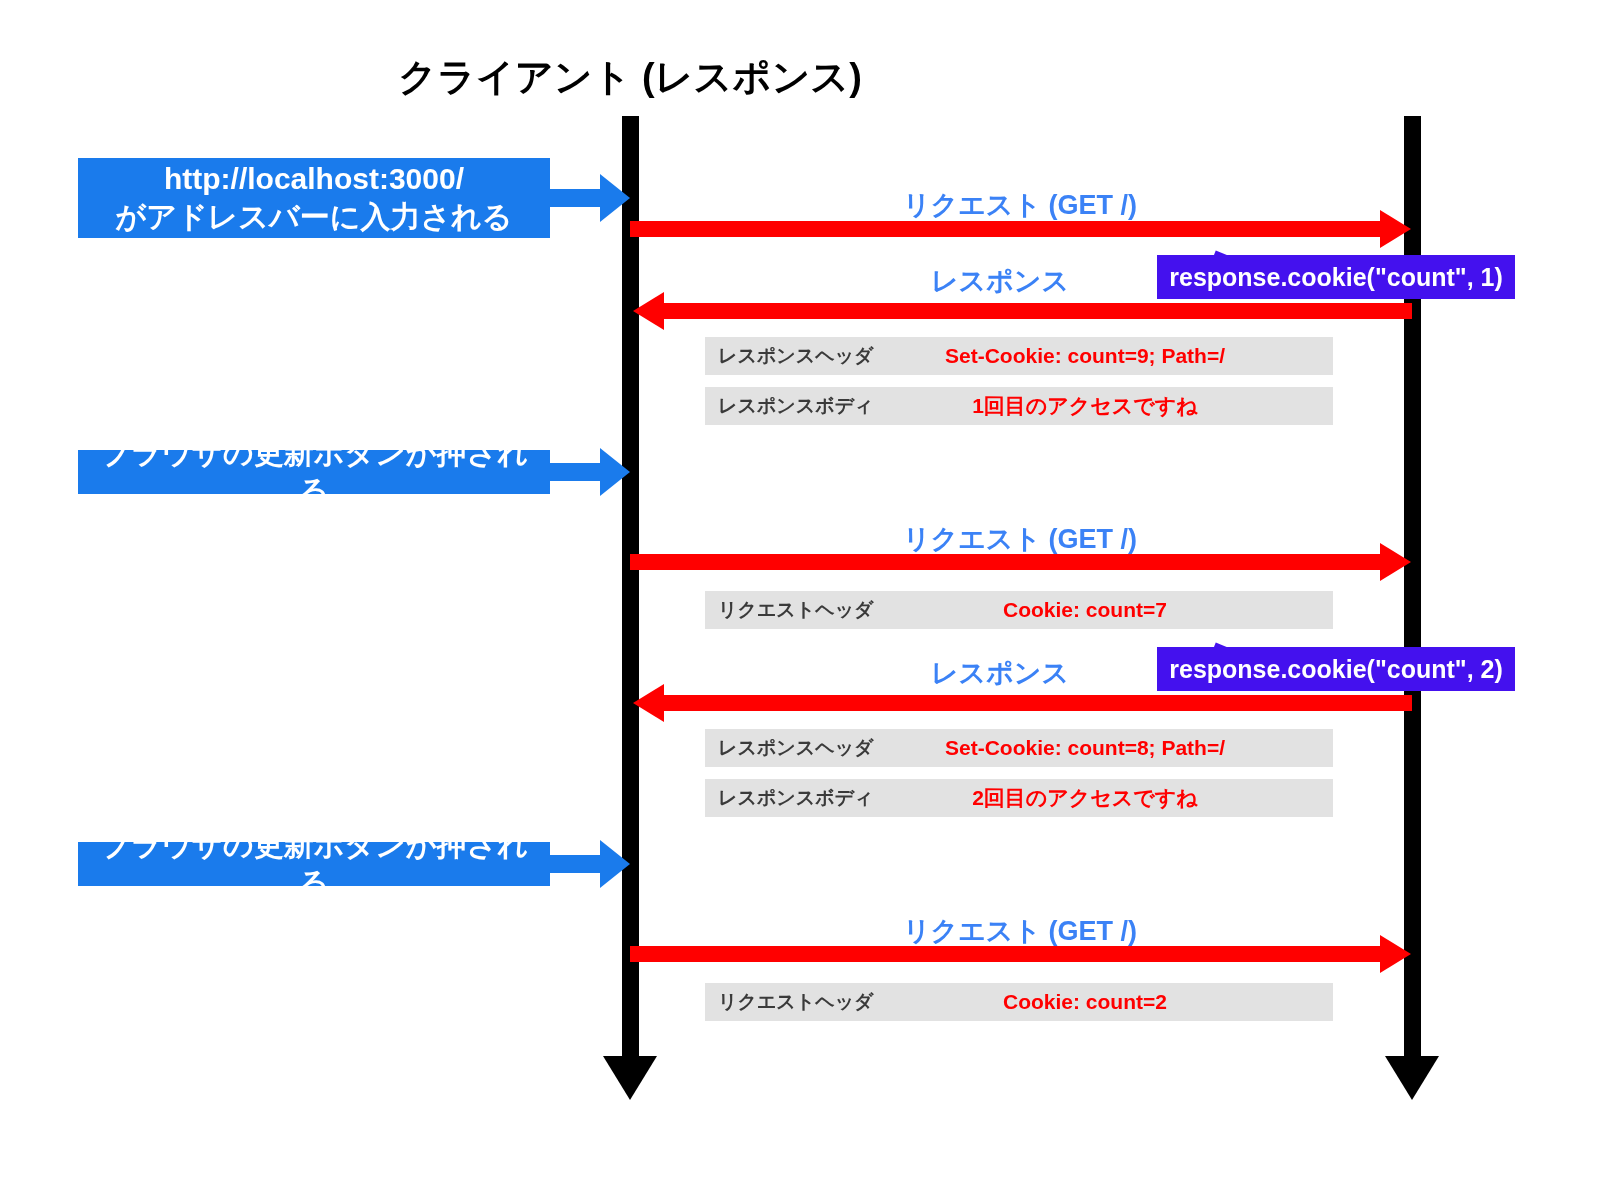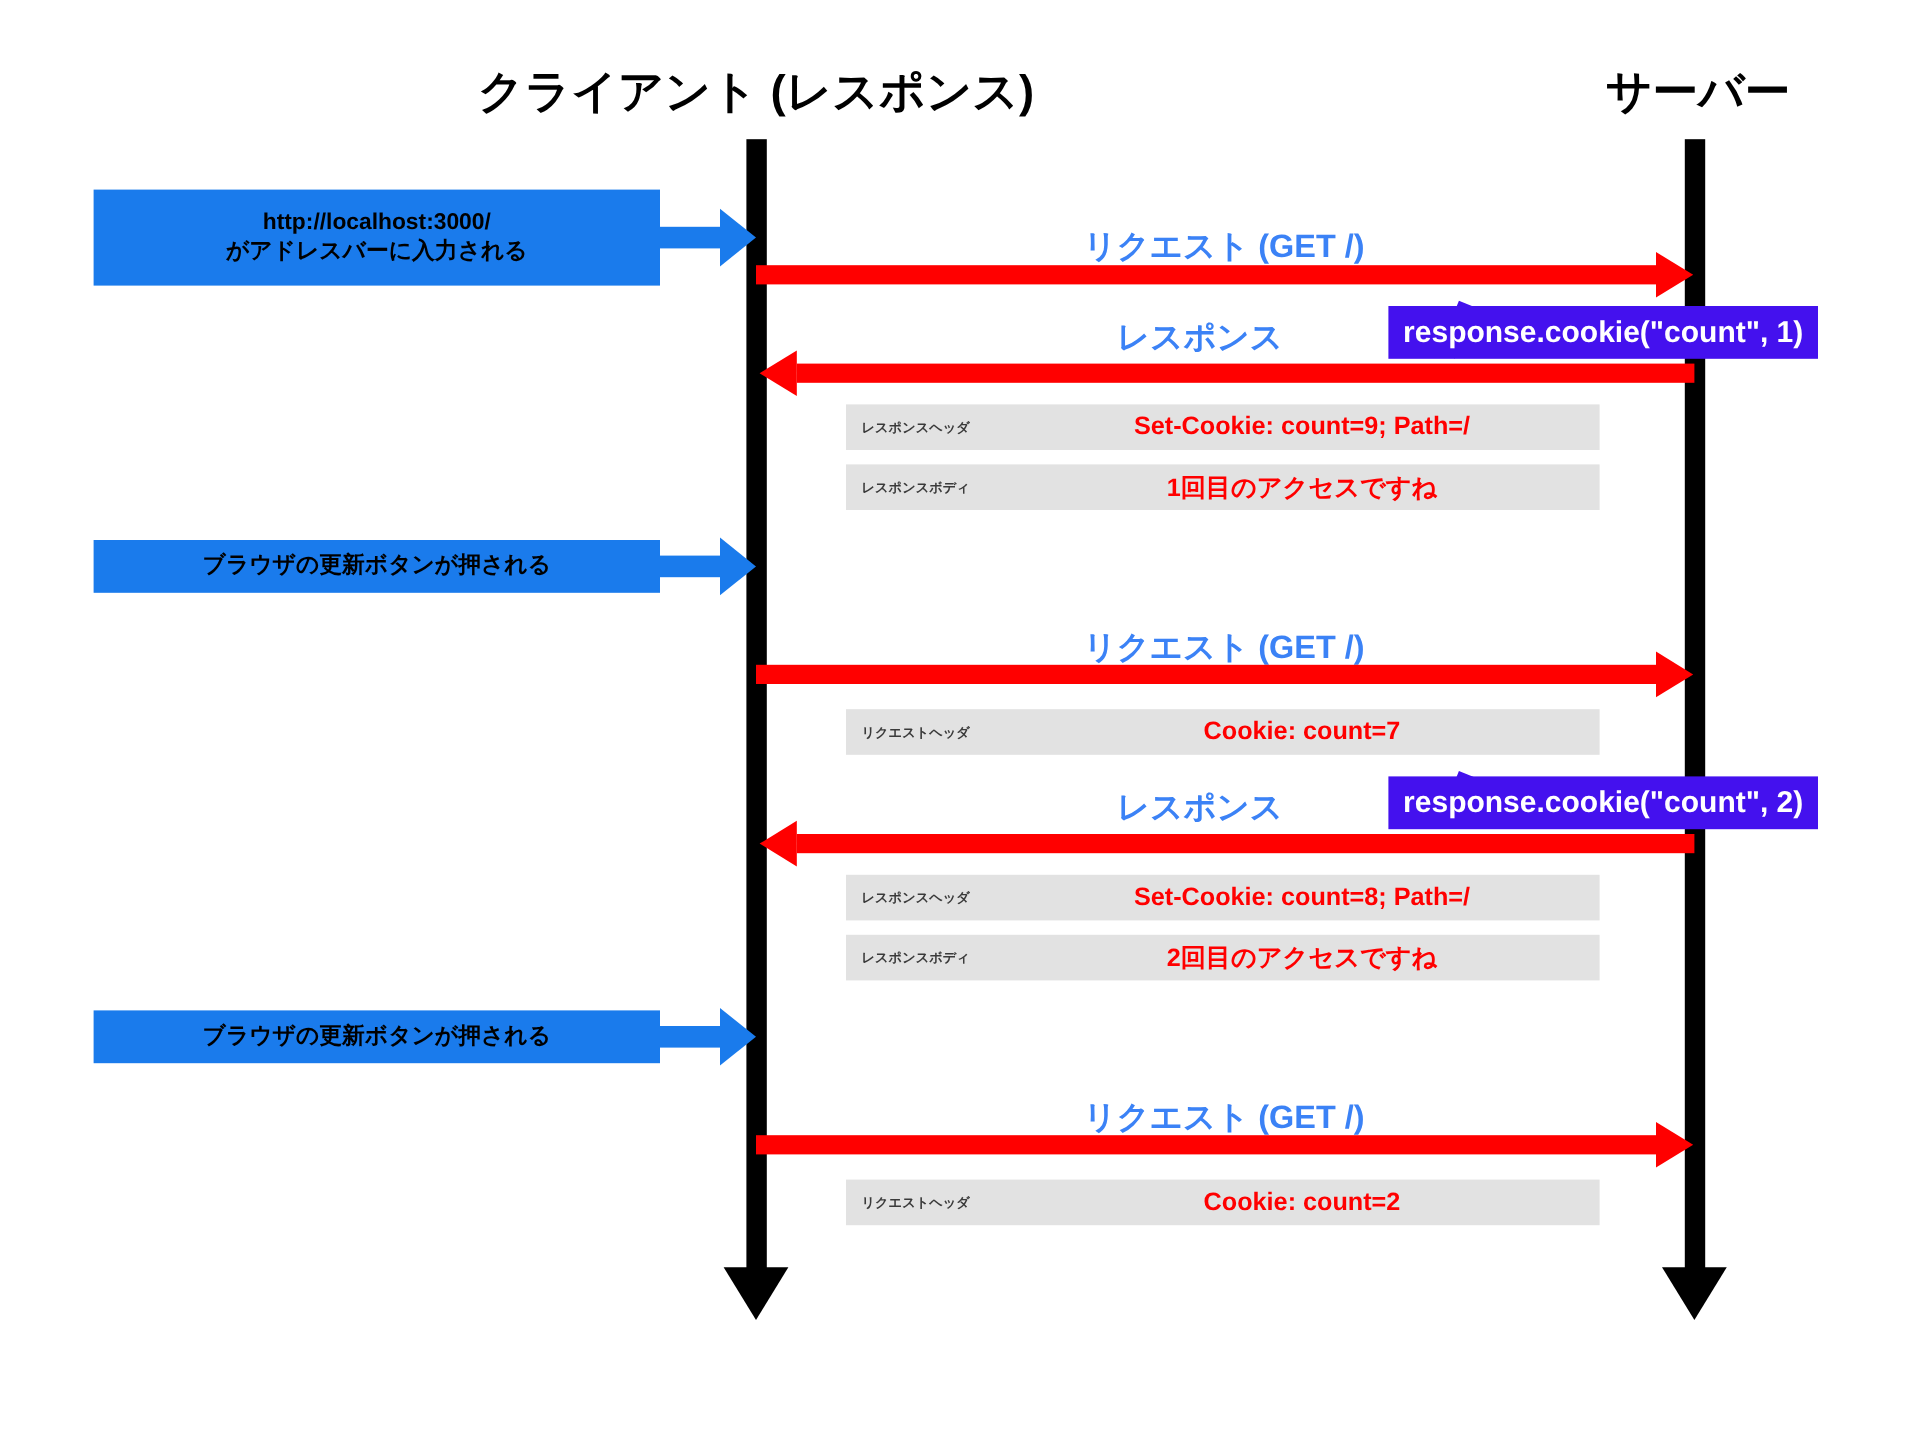--- a/index.html
+++ b/index.html
@@ -41,28 +41,28 @@
     height: 0;
     border-left: 27px solid transparent;
     border-right: 27px solid transparent;
     border-top: 44px solid #000000;
   }
 
   
   .blue-box {
     position: absolute;
     background: #1a7bec;
-    color: #000000;
+    color: #ffffff;
     font-weight: bold;
     display: flex;
     align-items: center;
     justify-content: center;
     text-align: center;
     line-height: 1.28;
-    font-size: 19px;
+    font-size: 30px;
     box-sizing: border-box;
     padding: 4px 10px;
   }
   .blue-arrow-shaft {
     position: absolute;
     background: #1a7bec;
     height: 18px;
   }
   .blue-arrow-head {
     position: absolute;
@@ -113,21 +113,21 @@
     width: 628px;
     left: 705px;
   }
   .gray-row-label {
     position: absolute;
     left: 13px;
     top: 0;
     height: 38px;
     display: flex;
     align-items: center;
-    font-size: 11px;
+    font-size: 19px;
     font-weight: bold;
     color: #3a3a3a;
     white-space: nowrap;
   }
   .gray-row-value {
     position: absolute;
     left: 180px;
     top: 0;
     height: 38px;
     width: 400px;
@@ -162,21 +162,20 @@
     transform-origin: top center;
   }
 </style>
 </head>
 <body>
 
 <div id="canvas">
 
   <div class="participant-label" style="left:380px; top:58px; width:500px;">クライアント (レスポンス)</div>
 
-  <div class="participant-label" style="left:1270px; top:58px; width:290px;">サーバー</div>
 
   <div class="lifeline" style="left:622px; top:116px; height:950px;"></div>
   <div class="lifeline-head" style="left:603px; top:1056px;"></div>
 
   <div class="lifeline" style="left:1404px; top:116px; height:950px;"></div>
   <div class="lifeline-head" style="left:1385px; top:1056px;"></div>
 
   <div class="blue-box" style="left:78px; top:158px; width:472px; height:80px;">
     <div>
       <div>http://localhost:3000/</div>

